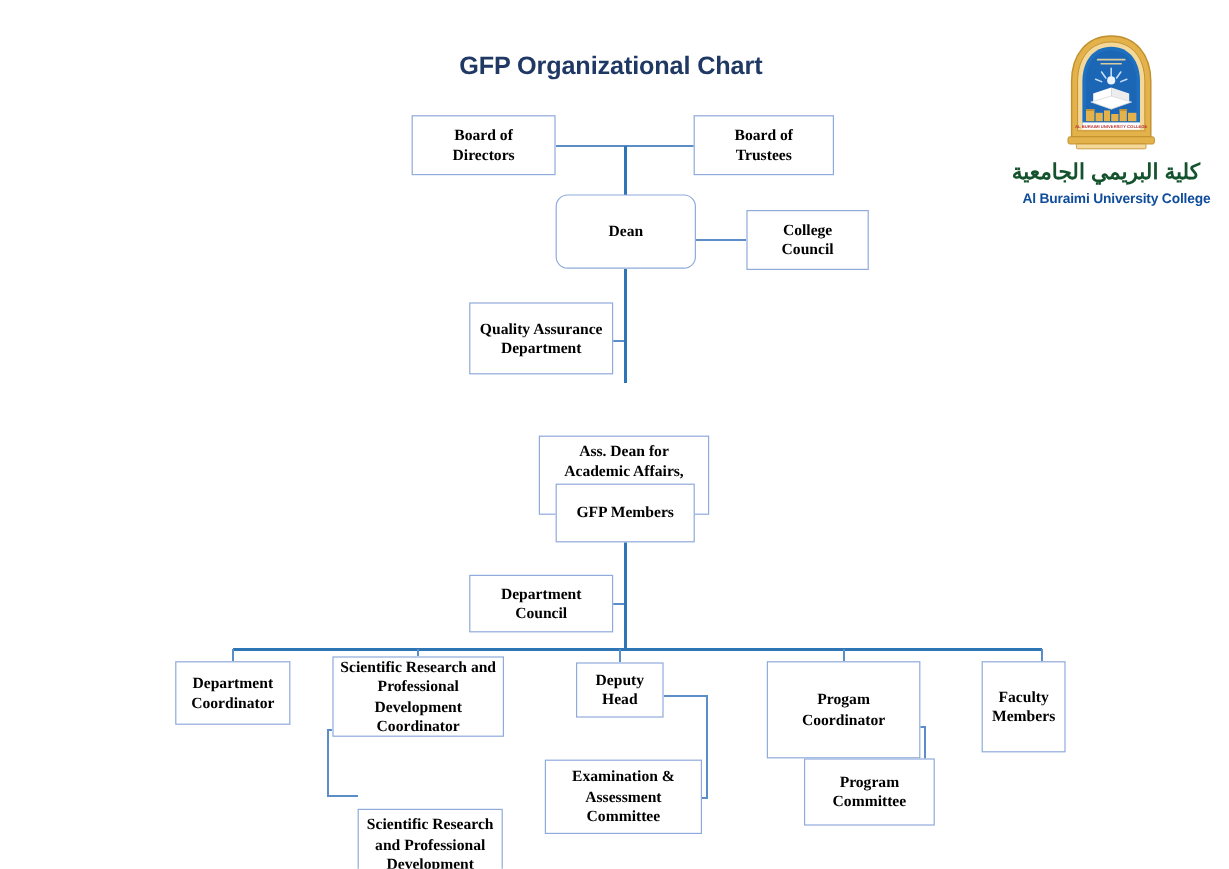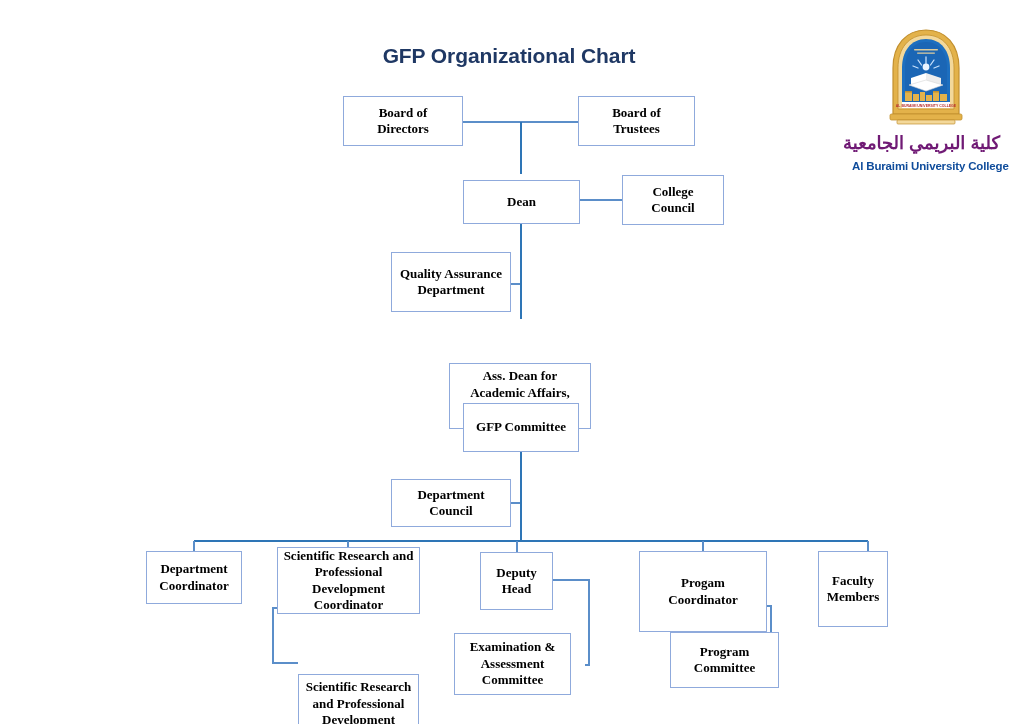--- a/index.html
+++ b/index.html
@@ -112,21 +112,21 @@
     height: 106px;
   }
   .logo-wordmark-ar {
     position: absolute;
     left: 0;
     top: 104px;
     width: 148px;
     text-align: center;
     font-size: 18px;
     font-weight: bold;
-    color: #701a75;
+    color: #14532d;
     direction: rtl;
     line-height: 22px;
     white-space: nowrap;
   }
   .logo-wordmark-en {
     position: absolute;
     left: 0;
     top: 132px;
     width: 148px;
     text-align: center;
@@ -179,51 +179,51 @@
     </g>
   </svg>
 
   <div id="nodes-layer">
       <div class="node" style="left: 343px; top: 96px; width: 120px; height: 50px;">
         <span class="label">Board of<br>Directors</span>
       </div>
       <div class="node" style="left: 578px; top: 96px; width: 117px; height: 50px;">
         <span class="label">Board of<br>Trustees</span>
       </div>
-      <div class="node" style="left: 463px; top: 180px; width: 117px; height: 44px;">
+      <div class="node" style="left: 463px; top: 162px; width: 117px; height: 62px; border-radius: 10px;">
         <span class="label">Dean</span>
       </div>
       <div class="node" style="left: 622px; top: 175px; width: 102px; height: 50px;">
         <span class="label">College<br>Council</span>
       </div>
       <div class="node" style="left: 391px; top: 252px; width: 120px; height: 60px; text-align: center;">
         <span class="label">Quality Assurance<br>Department</span>
       </div>
       <div class="node overflow" style="left: 449px; top: 319px; width: 142px; height: 66px;">
         <span class="label">Ass. Dean for<br>Academic Affairs,<br>Scientific Research<br>&amp; Innovation</span>
       </div>
       <div class="node" style="left: 463px; top: 403px; width: 116px; height: 49px;">
-        <span class="label">GFP Committee</span>
+        <span class="label">GFP Members</span>
       </div>
       <div class="node" style="left: 391px; top: 479px; width: 120px; height: 48px;">
         <span class="label">Department<br>Council</span>
       </div>
       <div class="node" style="left: 146px; top: 551px; width: 96px; height: 53px;">
         <span class="label">Department<br>Coordinator</span>
       </div>
       <div class="node" style="left: 277px; top: 547px; width: 143px; height: 67px;">
         <span class="label">Scientific Research and<br>Professional<br>Development<br>Coordinator</span>
       </div>
       <div class="node overflow" style="left: 298px; top: 630px; width: 121px; height: 66px;">
         <span class="label">Scientific Research<br>and Professional<br>Development<br>Committee</span>
       </div>
-      <div class="node" style="left: 480px; top: 552px; width: 73px; height: 58px;">
+      <div class="node" style="left: 480px; top: 552px; width: 73px; height: 46px;">
         <span class="label">Deputy<br>Head</span>
       </div>
-      <div class="node" style="left: 454px; top: 633px; width: 117px; height: 62px;">
+      <div class="node" style="left: 454px; top: 633px; width: 131px; height: 62px;">
         <span class="label">Examination &amp;<br>Assessment<br>Committee</span>
       </div>
       <div class="node" style="left: 639px; top: 551px; width: 128px; height: 81px;">
         <span class="label">Progam<br>Coordinator</span>
       </div>
       <div class="node" style="left: 639px; top: 632px; width: 109px; height: 56px; margin-left: 31px;">
         <span class="label">Program<br>Committee</span>
       </div>
       <div class="node" style="left: 818px; top: 551px; width: 70px; height: 76px;">
         <span class="label">Faculty<br>Members</span>

